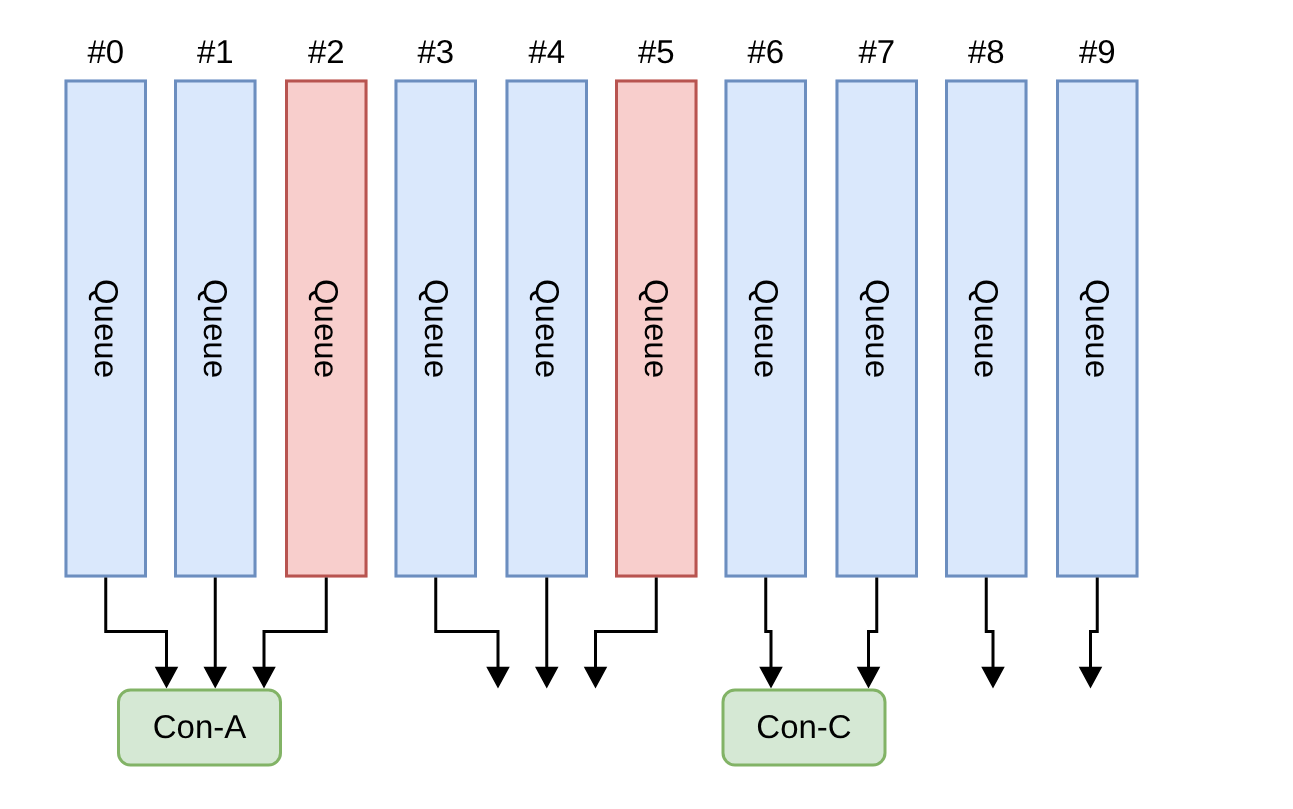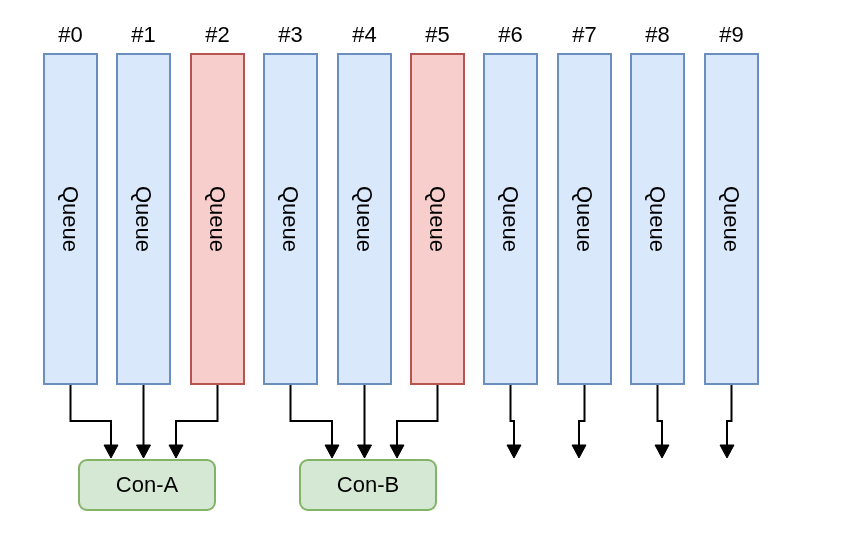--- a/index.html
+++ b/index.html
@@ -28,21 +28,21 @@
   .queue.red .qbox{
     background:var(--queue-highlight-fill);border-color:var(--queue-highlight-stroke);
   }
   .qtext{
     transform:rotate(90deg);white-space:nowrap;font-size:22px;color:var(--text);
   }
   .edges{position:absolute;left:0;top:0;pointer-events:none;}
   .edge-line{fill:none;stroke:var(--edge);stroke-width:2;}
   .edge-arrow{fill:var(--edge);stroke:var(--edge);stroke-width:1;}
   .consumer{
-    box-sizing:border-box;position:absolute;top:459px;width:138px;height:52px;
+    box-sizing:border-box;position:absolute;top:459px;width:110px;height:52px;
     background:var(--consumer-fill);border:2px solid var(--consumer-stroke);
     border-radius:9px;display:flex;align-items:center;justify-content:center;
     font-size:22px;color:var(--text);
   }
 </style>
 </head>
 <body>
 
 <div class="canvas">
 
@@ -135,17 +135,17 @@
     <path class="edge-line" d="M 657.5 385 L 657.5 421 L 662 421 L 662 446"></path>
     <polygon class="edge-arrow" points="655,445 669,445 662,458"></polygon>
 
     <path class="edge-line" d="M 731.5 385 L 731.5 421 L 727 421 L 727 446"></path>
     <polygon class="edge-arrow" points="720,445 734,445 727,458"></polygon>
   </svg>
 
   <div class="consumer" style="left:78px">
     <span>Con-A</span>
   </div>
-  <div class="consumer" style="left:299px">
-    <span>Con-B</span>
+  <div class="consumer" style="left:481px">
+    <span>Con-C</span>
   </div>
 
 </div>
 
 </body></html>

